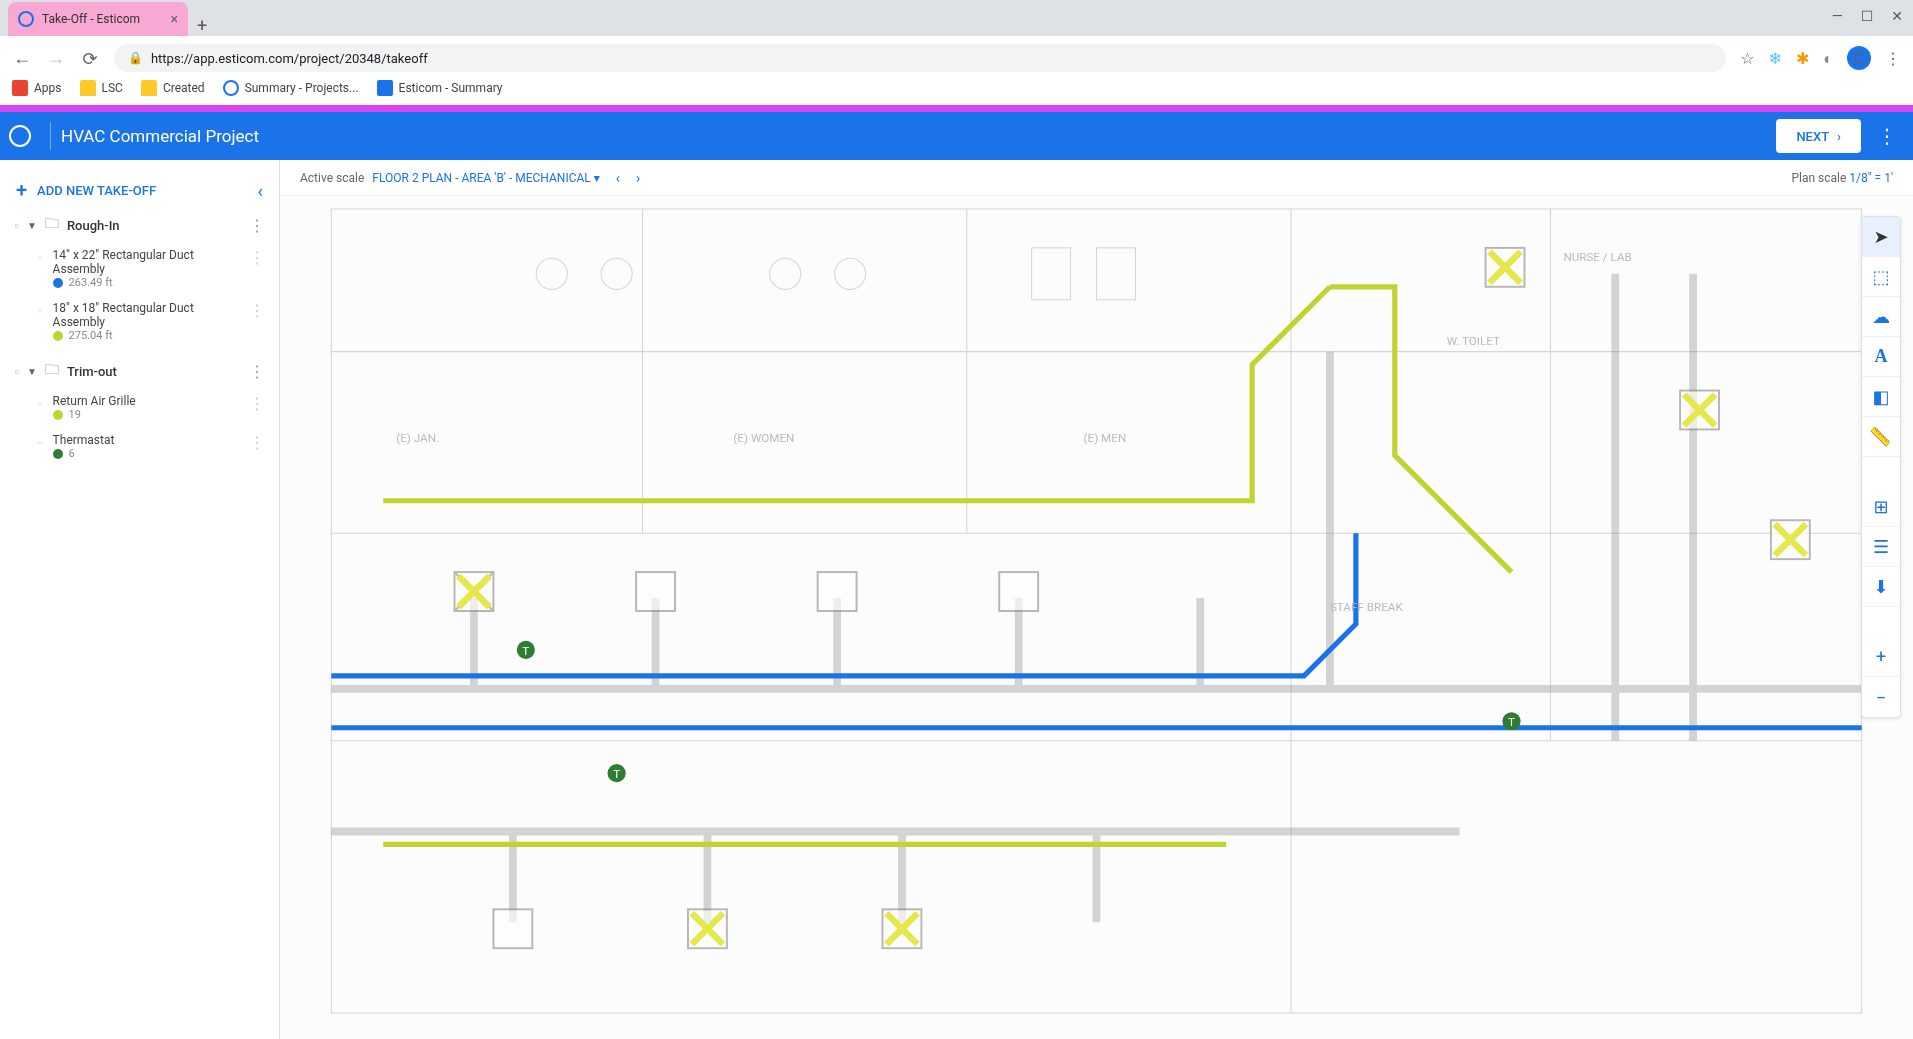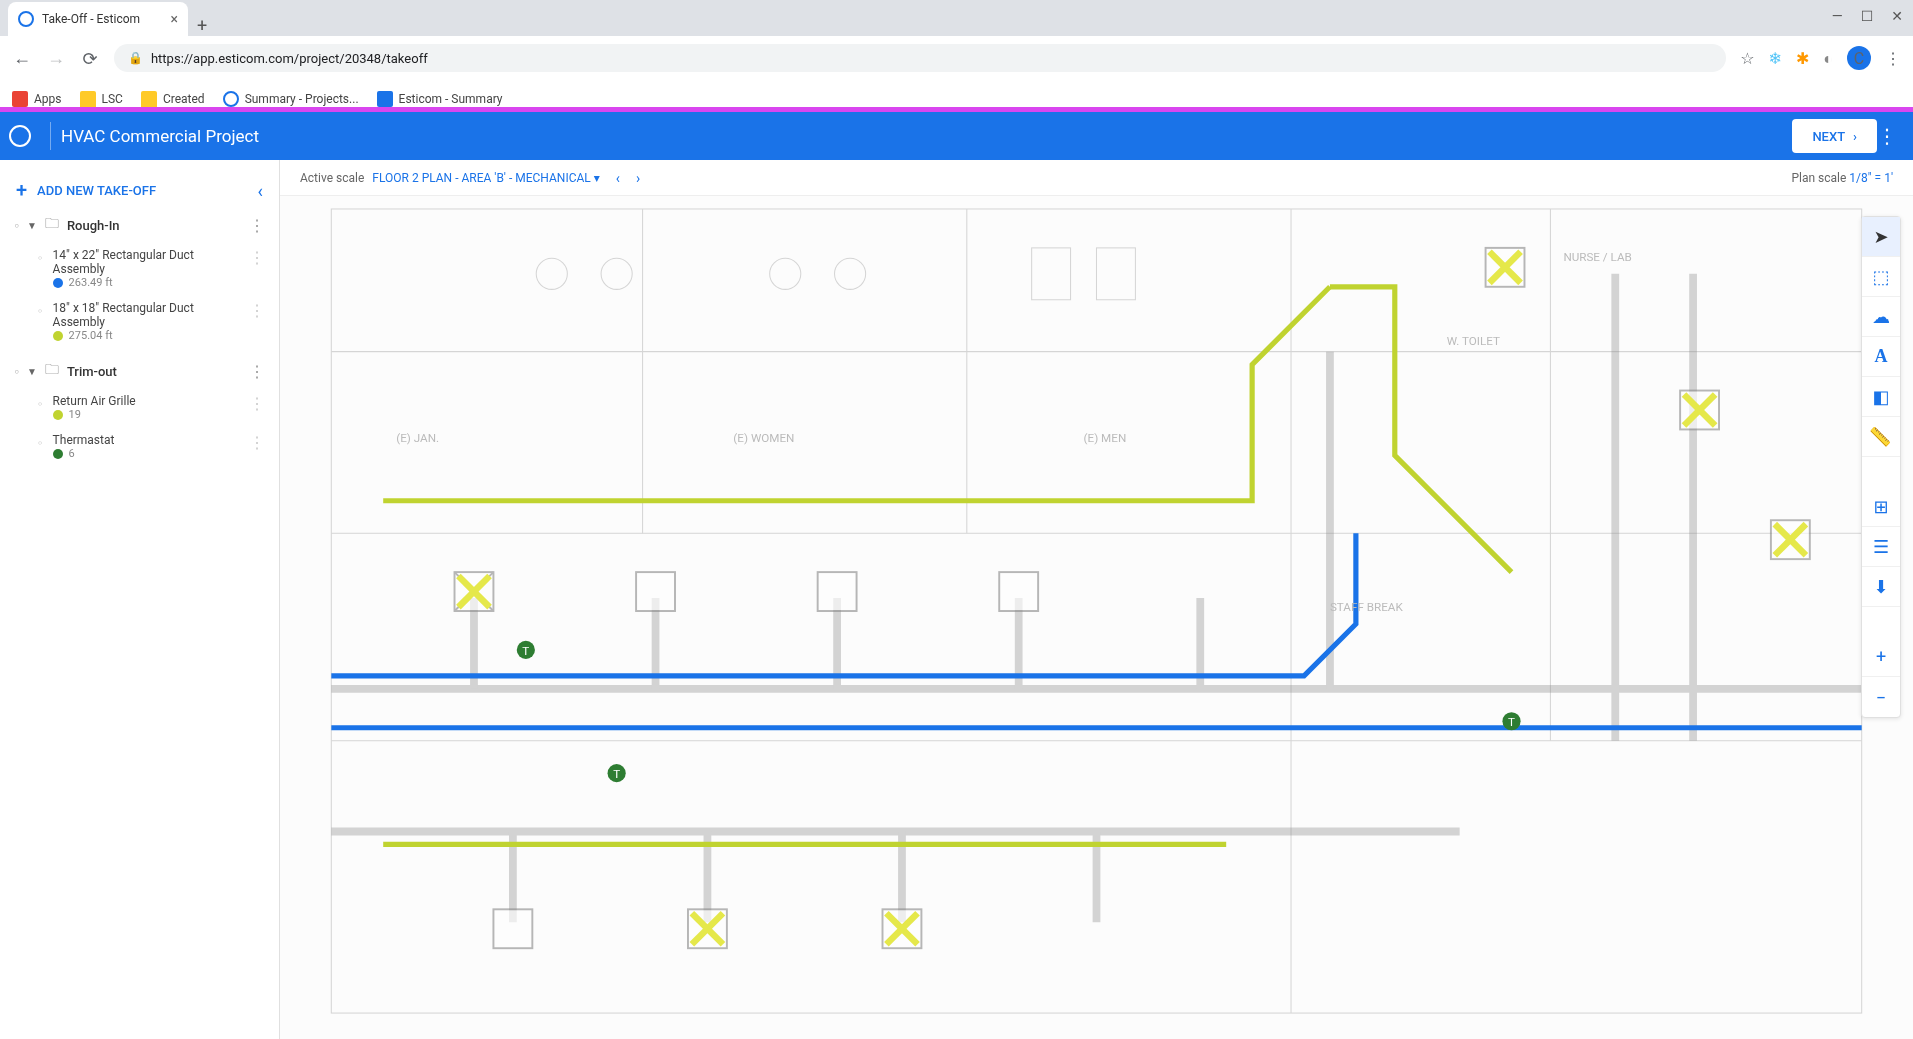--- a/index.html
+++ b/index.html
@@ -1,51 +1,51 @@
 <!DOCTYPE html>
 <html><head>
 <meta charset="utf-8">
 <style>
 * { margin: 0; padding: 0; box-sizing: border-box; font-family: -apple-system, BlinkMacSystemFont, "Segoe UI", Roboto, Arial, sans-serif; }
 body { width: 1913px; height: 1039px; background: #fff; overflow: hidden; }
 
 
 .browser-chrome { height: 80px; background: #f1f3f4; border-bottom: 1px solid #dadce0; }
 .tab-strip { height: 36px; display: flex; align-items: flex-end; padding-left: 8px; background: #dee1e6; }
-.tab { background: #ffffff; height: 34px; width: 180px; border-radius: 8px 8px 0 0; display: flex; align-items: center; padding: 0 10px; font-size: 12px; color: #333; position: relative; }
+.tab { background: #f9a8d4; height: 34px; width: 180px; border-radius: 8px 8px 0 0; display: flex; align-items: center; padding: 0 10px; font-size: 12px; color: #333; position: relative; }
 .tab .favicon { width: 16px; height: 16px; border-radius: 50%; border: 2px solid #1a73e8; margin-right: 8px; display:inline-block; }
 .tab .close { margin-left: auto; font-size: 14px; color: #666; }
 .new-tab { width: 28px; display: flex; align-items: center; justify-content: center; font-size: 18px; color: #555; }
 .window-controls { position: absolute; right: 10px; top: 8px; display: flex; gap: 18px; color: #555; font-size: 14px; }
 .addr-bar { height: 44px; display: flex; align-items: center; padding: 0 12px; gap: 14px; background: #fff; }
 .addr-bar .nav-btn { color: #5f6368; font-size: 18px; width: 20px; text-align: center;}
 .url-field { flex: 1; height: 28px; background: #f1f3f4; border-radius: 14px; display: flex; align-items: center; padding: 0 14px; font-size: 13px; color: #202124; }
 .url-field .lock { margin-right: 8px; font-size: 12px; }
 .addr-icons { display: flex; gap: 14px; align-items: center; }
 .addr-icons span { font-size: 16px; color: #5f6368; }
 .avatar { width: 24px; height: 24px; border-radius: 50%; background: #1a73e8; color:#fff; display:flex; align-items:center; justify-content:center; font-size:12px; }
-.bookmarks-bar { height: 32px; background: #fff; border-bottom: 5px solid #d946ef; display: flex; align-items: flex-end; padding: 0 12px; gap: 18px; font-size: 12px; color: #444;}
+.bookmarks-bar { height: 32px; background: #fff; border-bottom: 7px solid #d946ef; display: flex; align-items: flex-start; padding: 0 12px; gap: 18px; font-size: 12px; color: #444;}
 .bookmark { display: flex; align-items: center; gap: 6px; }
 .bm-icon { width: 16px; height: 16px; display:inline-block; border-radius:2px; }
 .bm-apps { background: repeating-linear-gradient(0deg,#ea4335 0 4px,#fbbc04 4px 8px,#34a853 8px 12px,#4285f4 12px 16px); background-size:4px 4px; }
 .bm-folder { background: #ffca28; border-radius: 2px 2px 0 0; }
 .bm-blue { background:#fff; border:2px solid #1a73e8; border-radius:50%; }
 .bm-cal { background:#1a73e8; }
 
 
 .app-header { height: 48px; background: #1a73e8; display: flex; align-items: center; color: #fff; }
 .app-logo { width: 40px; display: flex; align-items: center; justify-content: center; }
 .logo-circle { width: 22px; height: 22px; border: 2px solid #fff; border-radius: 50%; position: relative; }
 .divider-v { width: 1px; height: 28px; background: rgba(255,255,255,0.4); margin: 0 10px; }
 .project-title { font-size: 17px; font-weight: 400; padding-right: 30px; }
 .header-tabs { display: flex; height: 100%; }
 .header-tab { padding: 0 28px; display: flex; align-items: center; font-size: 14px; cursor: pointer; position: relative; }
 .header-tab.active { background: rgba(255,255,255,0.12); font-weight:500;}
 .header-tab.active::after { content:""; position:absolute; bottom:0; left:0; right:0; height:3px; background:#fff;}
-.header-right { margin-left: auto; display: flex; align-items: center; padding-right: 16px; }
+.header-right { margin-left: auto; display: flex; align-items: center; gap: 16px; padding-right: 16px; }
 .next-btn { background: #fff; color: #1a73e8; height: 34px; padding: 0 20px; border-radius: 4px; display: flex; align-items: center; font-size: 13px; font-weight: 500; gap: 8px;}
 .vdots { font-size: 20px; }
 
 
 .main { display: flex; height: calc(1039px - 80px - 32px - 48px); }
 .sidebar { width: 280px; border-right: 1px solid #e0e0e0; background: #fff; padding: 12px 0; }
 .sidebar-top { display: flex; align-items: center; padding: 0 16px; height: 36px; }
 .add-btn { color: #1a73e8; font-size: 13px; font-weight: 500; display: flex; align-items: center; gap: 10px; }
 .collapse-btn { margin-left: auto; color: #1a73e8; font-size: 18px; }
 .sidebar-heading { font-size: 15px; font-weight: 400; padding: 14px 16px 10px; color: #202124; }

